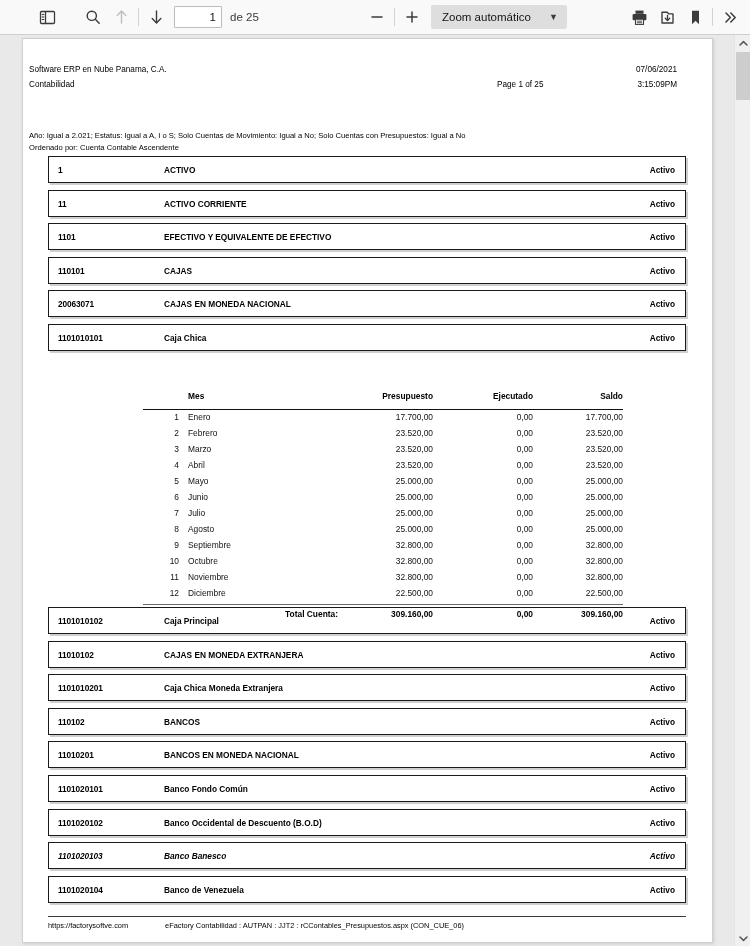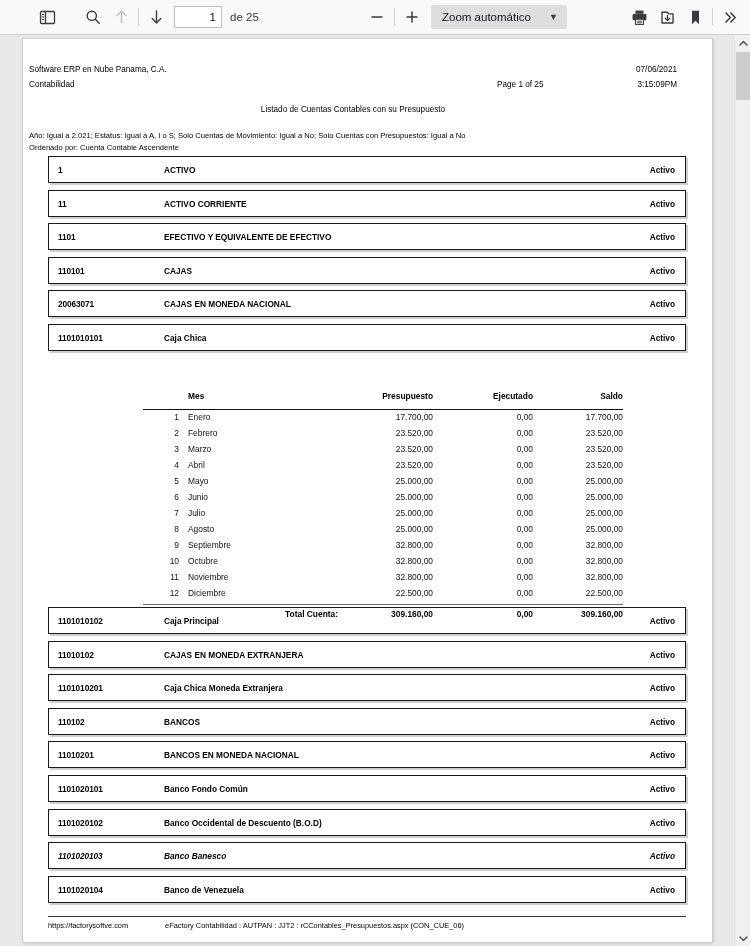--- a/index.html
+++ b/index.html
@@ -308,21 +308,20 @@
       <div class="doc-hd">
         <div class="hd-row">
           <span class="hd-left">Software ERP en Nube Panama, C.A.</span>
           <span class="hd-right">07/06/2021</span>
         </div>
         <div class="hd-row">
           <span class="hd-left">Contabilidad</span>
           <span class="hd-mid">Page 1 of 25</span>
           <span class="hd-right">3:15:09PM</span>
         </div>
-        <div class="doc-title">Listado de Cuentas Contables con su Presupuesto</div>
         <div class="doc-filters">
           <div>Año:  Igual  a  2.021;  Estatus:  Igual  a  A,  I  o  S;  Solo  Cuentas  de  Movimiento:  Igual  a  No;  Solo  Cuentas  con  Presupuestos:  Igual  a  No</div>
           <div class="l2">Ordenado por: Cuenta Contable Ascendente</div>
         </div>
       </div>
 
       <div id="rows-host">
           <div class="acct-row" style="top: 117px;">
             <span class="acct-code">1</span>
             <span class="acct-name">ACTIVO</span>

